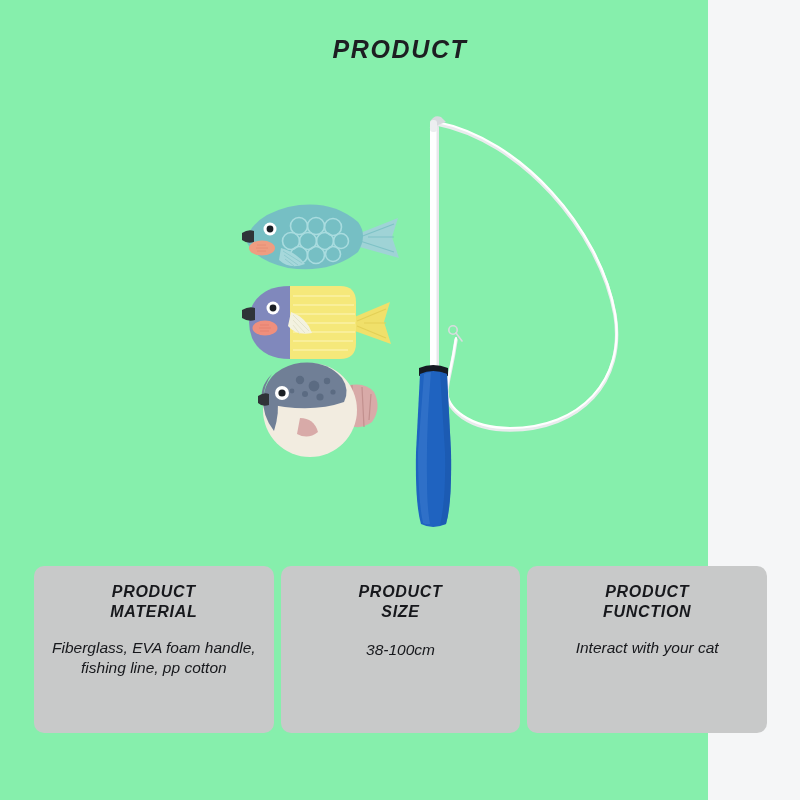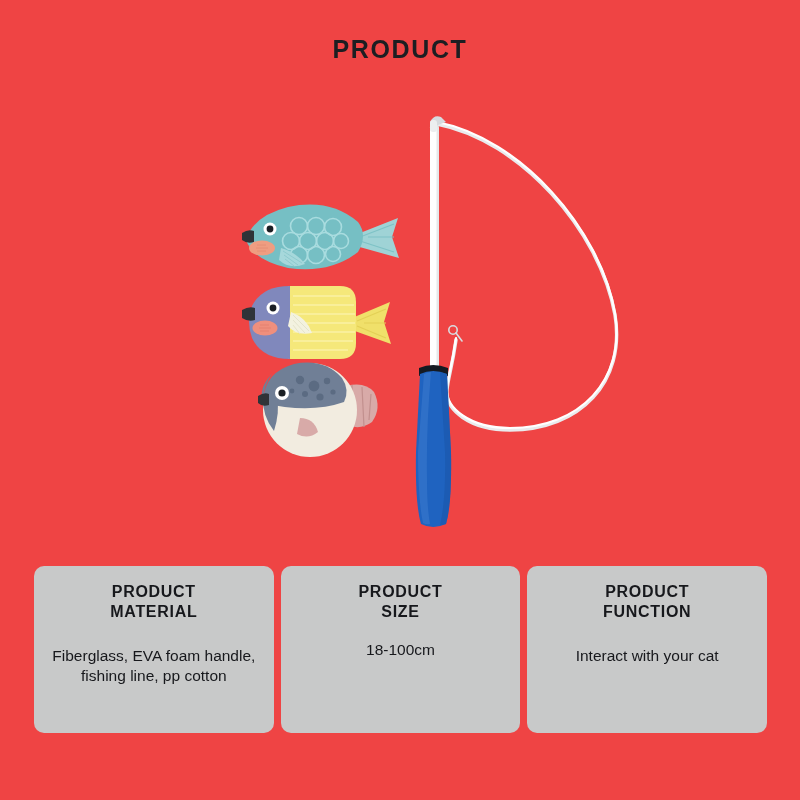--- a/index.html
+++ b/index.html
@@ -9,23 +9,24 @@
   body {
     width: 800px;
     height: 800px;
     background: #f5f6f7;
     font-family: "Liberation Sans", sans-serif;
     overflow: hidden;
     position: relative;
   }
   #page {
     position: relative;
-    width: 800px;
+    width: 708px;
     height: 800px;
-    background: #ef4444;
+    background: #86efac;
+    font-style: italic;
   }
 
   
   .title-block {
     position: absolute;
     left: 0;
     top: 34px;
     width: 800px;
     text-align: center;
     user-select: none;
@@ -74,21 +75,21 @@
     display: block;
     font-weight: bold;
     font-size: 16px;
     letter-spacing: 0.7px;
     color: #17181c;
     line-height: 20px;
     white-space: pre-line;
   }
   .card-body {
     display: block;
-    margin-top: 24px;
+    margin-top: 16px;
     font-size: 15.5px;
     color: #17181c;
     line-height: 20px;
     font-weight: normal;
   }
   .card-2 .card-body { margin-top: 18px; }
   .card-3 .card-body { }
 </style>
 </head>
 <body>
@@ -230,21 +231,21 @@
 
     <div class="card card-1">
       <span class="card-title">PRODUCT
 MATERIAL</span>
       <span class="card-body">Fiberglass, EVA foam handle, fishing line, pp cotton</span>
     </div>
 
     <div class="card card-2">
       <span class="card-title">PRODUCT
 SIZE</span>
-      <span class="card-body">18-100cm</span>
+      <span class="card-body">38-100cm</span>
     </div>
 
     <div class="card card-3">
       <span class="card-title">PRODUCT
 FUNCTION</span>
       <span class="card-body">Interact with your cat</span>
     </div>
 
   </div>
 

